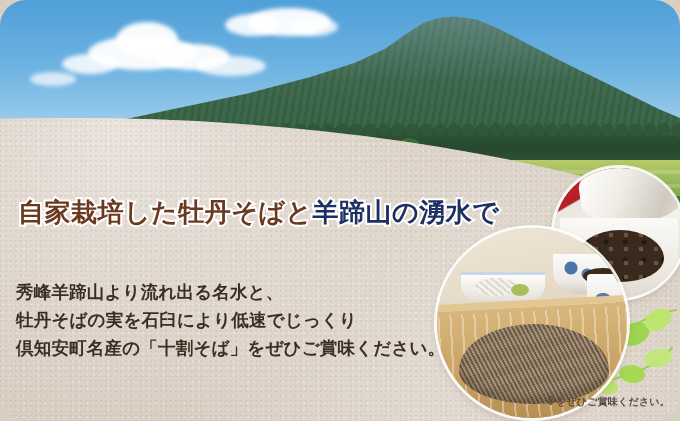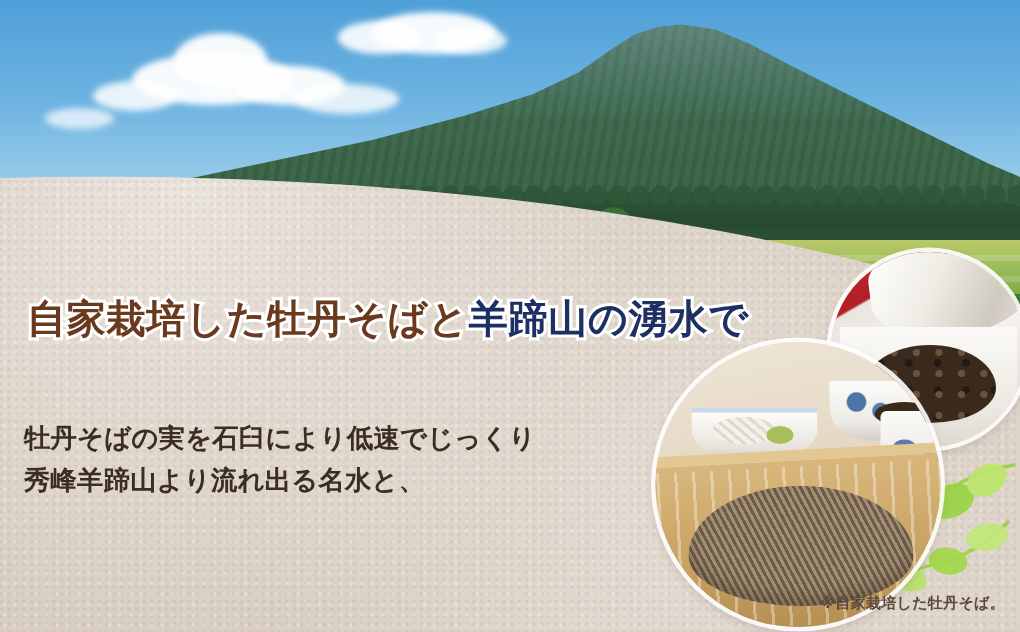--- a/index.html
+++ b/index.html
@@ -6,20 +6,21 @@
   html,body { width:680px; height:421px; overflow:hidden; }
   body {
     font-family:"Liberation Sans","DejaVu Sans",sans-serif;
     background:#d9cec2;
   }
 
   #banner {
     position:relative;
     width:680px; height:421px;
     overflow:hidden;
+    border-radius:26px;
   }
 
   
   .photo {
     position:absolute; left:0; top:0; width:680px; height:250px;
     background:
       linear-gradient(180deg,#4f9fd8 0%,#6fb4e2 28%,#9ccdea 50%,#bfe0f2 62%,#cfe6f2 70%);
     overflow:hidden;
   }
   
@@ -361,19 +362,20 @@
       <div class="tray-slats"></div>
     </div>
     <div class="noodles"></div>
   </div>
 
   <div class="headline">
     <span class="hl-brown">自家栽培した牡丹そば</span><span class="hl-brown">と</span><span class="hl-navy">羊蹄山の湧水で</span>
   </div>
 
   <div class="body-copy">
+    <div>秀峰羊蹄山より流れ出る名水と、</div>
     <div>牡丹そばの実を石臼により低速でじっくり</div>
-    <div>秀峰羊蹄山より流れ出る名水と、</div>
-  </div>
-
-  <div class="disclaimer">※自家栽培した牡丹そば。</div>
+    <div>倶知安町名産の「十割そば」をぜひご賞味ください。</div>
+  </div>
+
+  <div class="disclaimer">※をぜひご賞味ください。</div>
 
 </div>
 
 </body></html>

